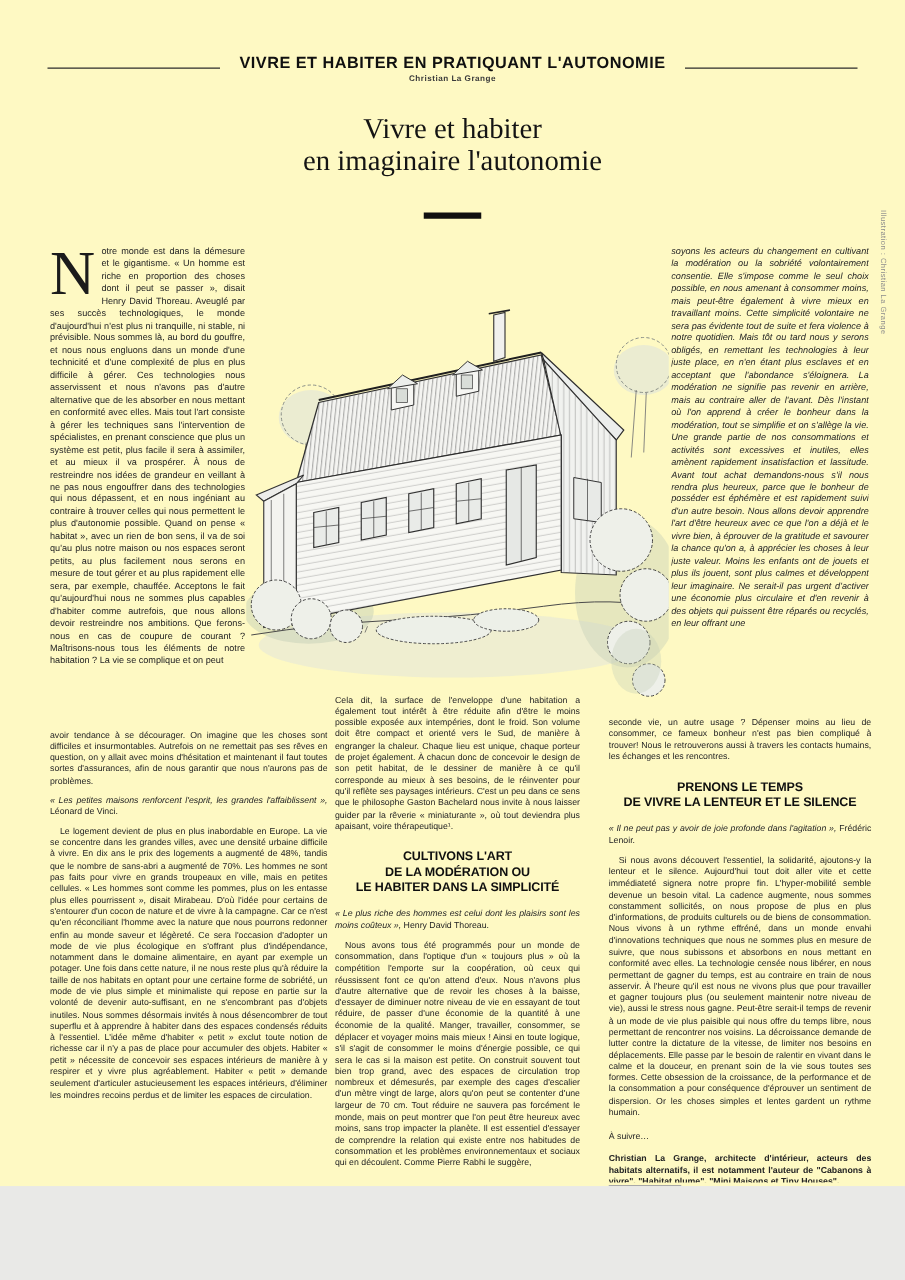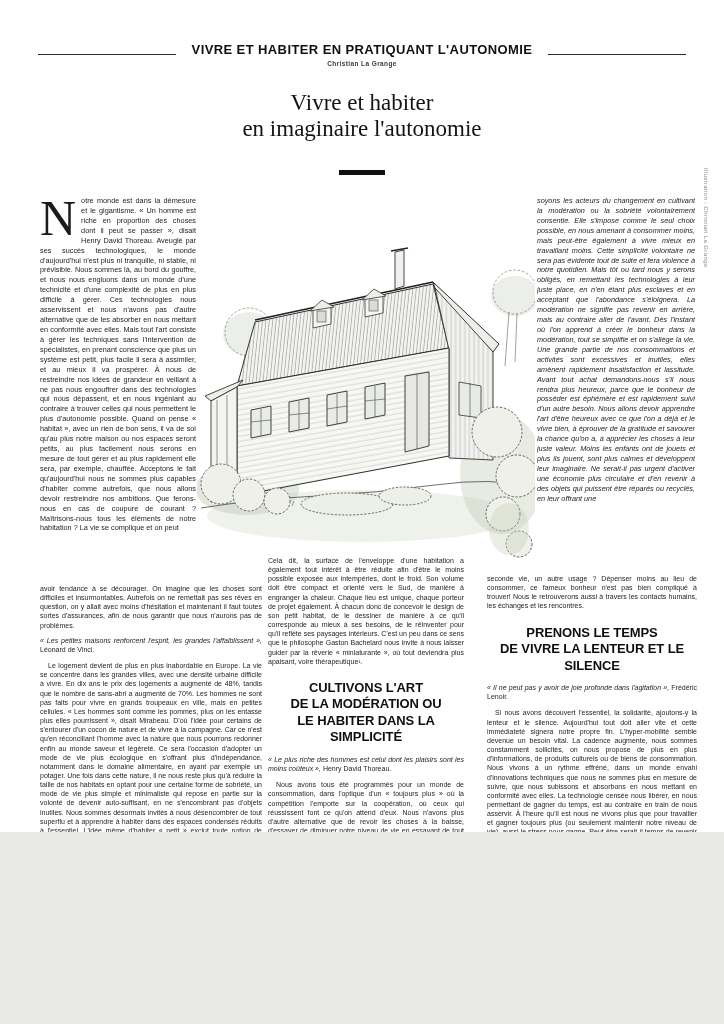--- a/index.html
+++ b/index.html
@@ -1,16 +1,16 @@
 <!DOCTYPE html>
 <html lang="fr"><head>
 <meta charset="utf-8">
 <style>
   html,body{margin:0;padding:0;background:#e9e9e7;}
-  .page{position:relative;width:724px;height:832px;background:#ffffff;font-family:"Liberation Sans",sans-serif;color:#222;overflow:hidden;}
+  .page{position:relative;width:724px;height:949px;background:#fef9c3;font-family:"Liberation Sans",sans-serif;color:#222;overflow:hidden;}
 
   
   .kicker-row{position:absolute;top:42px;left:38px;right:38px;display:flex;align-items:center;gap:16px;}
   .k-rule{flex:1;height:1px;background:#2c2c2c;}
   .kicker-block{text-align:center;flex:0 0 auto;}
   .kicker{font-size:13px;font-weight:bold;letter-spacing:.4px;color:#101010;white-space:nowrap;}
   .kicker-author{font-size:6.5px;font-weight:bold;color:#3a3a3a;margin-top:3px;letter-spacing:.4px;}
 
   
   .main-title{position:absolute;top:90px;left:0;right:0;text-align:center;font-family:"Liberation Serif","DejaVu Serif",serif;font-size:23px;line-height:1.14;color:#141414;}
@@ -24,21 +24,21 @@
   .narrow{font-size:7.3px;line-height:1.36;}
   .col{position:absolute;overflow:hidden;}
   #colL1{left:40px;top:196px;width:156px;height:386px;}
   #colR1{left:537px;top:196px;width:158px;height:378px;font-style:italic;}
   #colL2{left:40px;top:584px;width:222px;height:386px;}
   #colM2{left:268px;top:556px;width:196px;height:414px;}
   #colR2{left:487px;top:574px;width:210px;height:372px;}
   #fig{position:absolute;left:197px;top:184px;width:338px;height:380px;}
 
   .dropcap{float:left;font-family:"Liberation Serif","DejaVu Serif",serif;font-size:50px;line-height:40px;margin:2px 5px 0 0;color:#1b1b1b;}
-  .subhead{font-weight:bold;font-size:13px;line-height:1.27;text-align:center;color:#0f0f0f;white-space:pre-line;margin:14px 4px 9px;letter-spacing:-.1px;}
+  .subhead{font-weight:bold;font-size:10px;line-height:1.27;text-align:center;color:#0f0f0f;white-space:pre-line;margin:14px 4px 9px;letter-spacing:-.1px;}
   .quote{margin:0 0 7px;}
   .qt{font-style:italic;}
   .ind{text-indent:8px;}
   .p{margin:0 0 6px;}
   .tofollow{margin-top:10px;text-align:left;}
   .bio{font-weight:bold;margin-top:9px;}
 
   
   .footnote{position:absolute;left:487px;top:948px;width:210px;font-size:6.3px;color:#333;text-align:left;}
   .fn-rule{width:58px;height:1px;background:#a9a9a9;margin-bottom:4px;}

